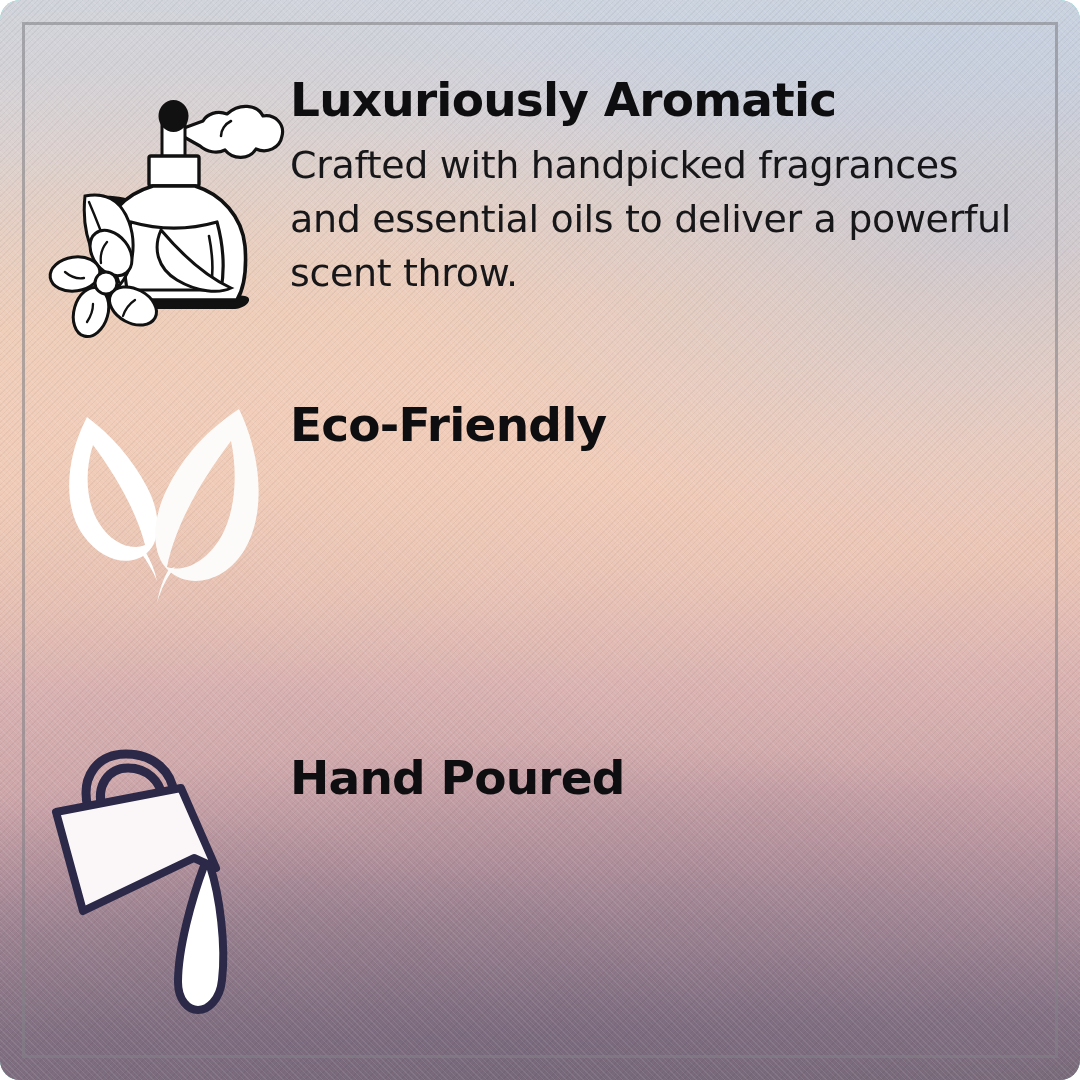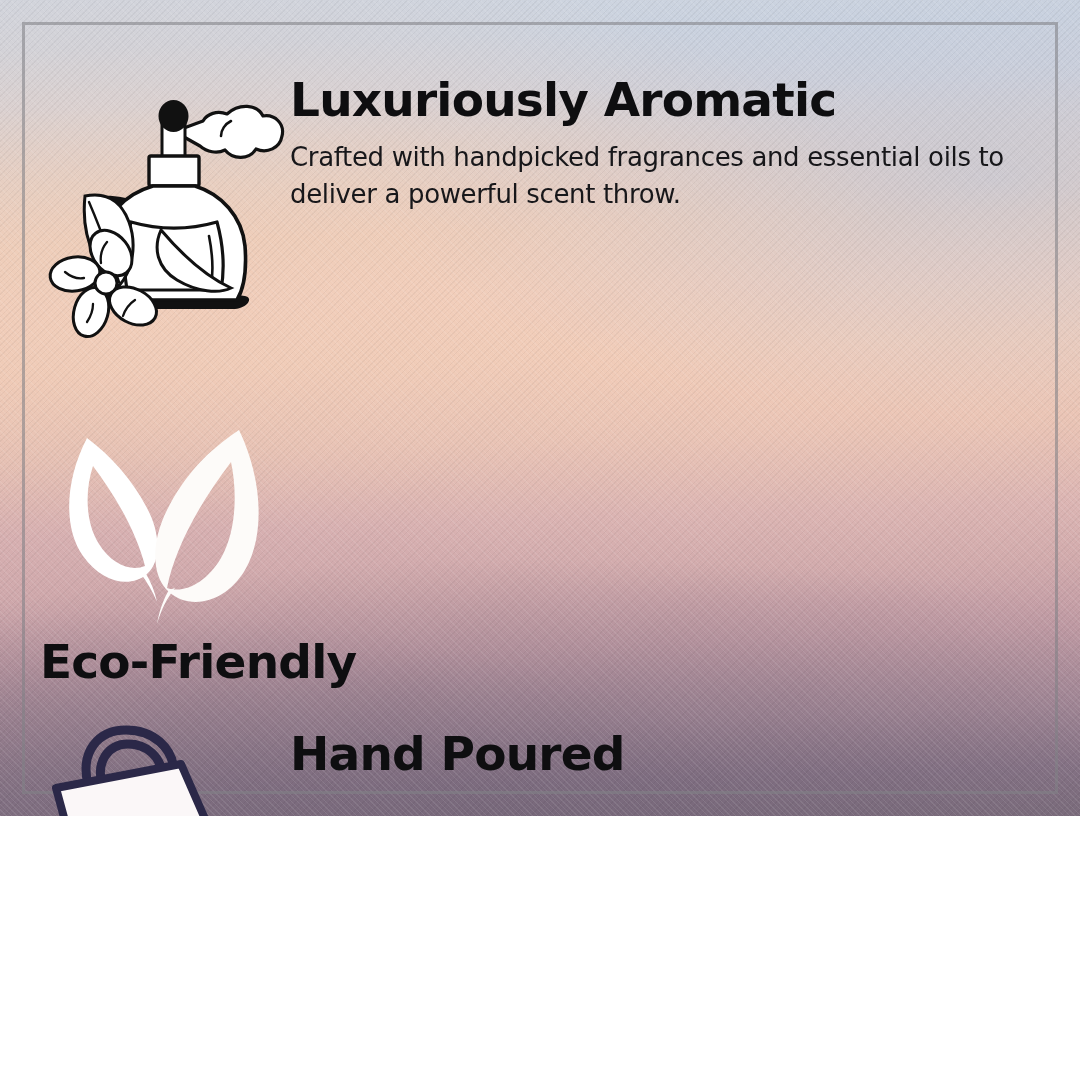--- a/index.html
+++ b/index.html
@@ -7,23 +7,24 @@
     padding: 0;
     background: #ffffff;
   }
   body {
     font-family: "Liberation Sans", sans-serif;
   }
 
   .canvas {
     position: relative;
     width: 1080px;
-    height: 816px;
+    height: 1080px;
     overflow: hidden;
     background: #5eead4;
+    border-radius: 20px;
   }
 
   
   .bg-base {
     position: absolute;
     inset: 0;
     background:
       linear-gradient(
         178deg,
         #ced5e0 0%,
@@ -113,32 +114,32 @@
     letter-spacing: -0.8px;
     color: #0e0e10;
     line-height: 1.0;
     margin: 0 0 16px 0;
     white-space: nowrap;
   }
 
   .feature-desc {
     font-family: "DejaVu Sans", sans-serif;
     font-weight: normal;
-    font-size: 26px;
+    font-size: 38px;
     letter-spacing: -0.35px;
     color: #17171a;
     line-height: 1.42;
     margin: 0;
     max-width: 745px;
   }
 
   
   #row-0 { top: 72px; }
-  #row-1 { top: 408px; flex-direction: column; }
-  #row-2 { top: 716px; }
+  #row-1 { top: 387px; }
+  #row-2 { top: 740px; }
 
   #row-0 .feature-icon { margin-top: 2px; }
   #row-1 .feature-icon { margin-top: 16px; }
   #row-2 .feature-icon { margin-top: 6px; }
 
   #row-1 .feature-text { padding-top: 14px; }
   #row-2 .feature-text { padding-top: 14px; }
 
   svg { display: block; overflow: visible; }
 </style>

